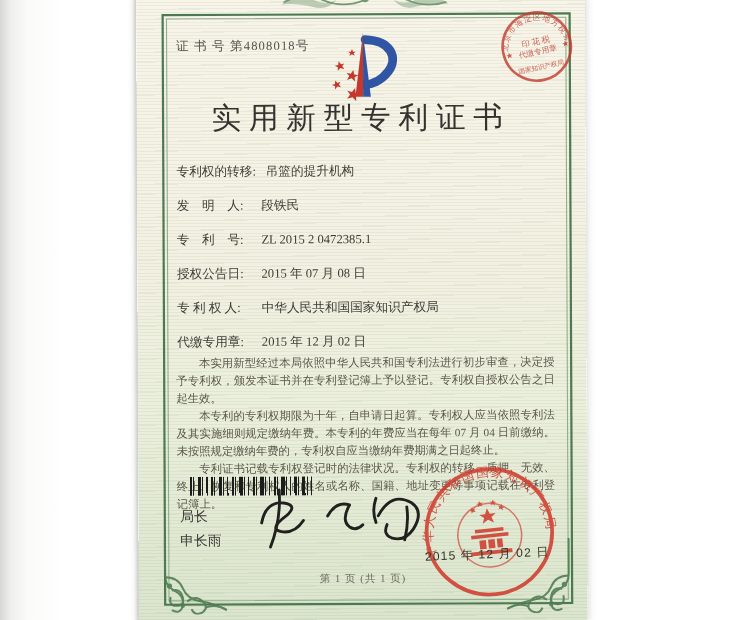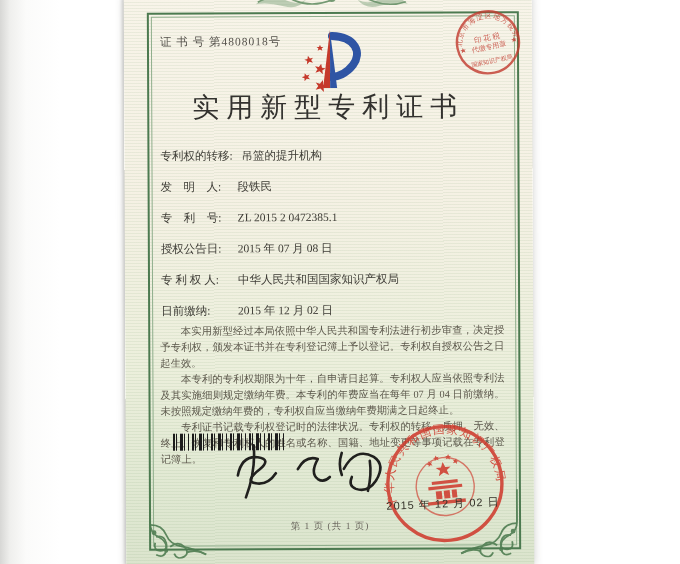--- a/index.html
+++ b/index.html
@@ -164,33 +164,37 @@
       </div>
       <div class="frow">
         <span class="flabel">授权公告日:</span>
         <span class="fval">2015 年 07 月 08 日</span>
       </div>
       <div class="frow">
         <span class="flabel">专 利 权 人:</span>
         <span class="fval">中华人民共和国国家知识产权局</span>
       </div>
       <div class="frow">
-        <span class="flabel">日前缴纳:</span>
+        <span class="flabel">代缴专用章:</span>
         <span class="fval">2015 年 12 月 02 日</span>
       </div>
     </div>
 
     <div class="paras">
       <p>本实用新型经过本局依照中华人民共和国专利法进行初步审查，决定授予专利权，颁发本证书并在专利登记簿上予以登记。专利权自授权公告之日起生效。</p>
       <p>本专利的专利权期限为十年，自申请日起算。专利权人应当依照专利法及其实施细则规定缴纳年费。本专利的年费应当在每年 07 月 04 日前缴纳。未按照规定缴纳年费的，专利权自应当缴纳年费期满之日起终止。</p>
       <p>专利证书记载专利权登记时的法律状况。专利权的转移、质押、无效、终止、恢复和专利权人的姓名或名称、国籍、地址变更等事项记载在专利登记簿上。</p>
     </div>
 
     <div class="barcode"></div>
 
+    <div class="officer">
+      <div>局长</div>
+      <div>申长雨</div>
+    </div>
 
     <svg class="signature" viewBox="0 0 185 66">
       <g fill="none" stroke="#20201e" stroke-width="2.6" stroke-linecap="round" stroke-linejoin="round">
         <path d="M14,36 q4,-20 20,-18 q14,2 2,12 q-16,12 -4,14 q12,2 20,-10"></path>
         <path d="M30,6 q2,26 -8,52"></path>
         <path d="M74,30 q8,-14 20,-10 q-8,14 0,20 q6,4 12,-2"></path>
         <path d="M118,14 q-4,12 0,22"></path>
         <path d="M120,30 q12,-22 30,-12 q12,8 2,24 q-8,12 -20,8 q-8,-3 -4,-12"></path>
         <path d="M146,22 q2,14 -2,30"></path>
       </g>

